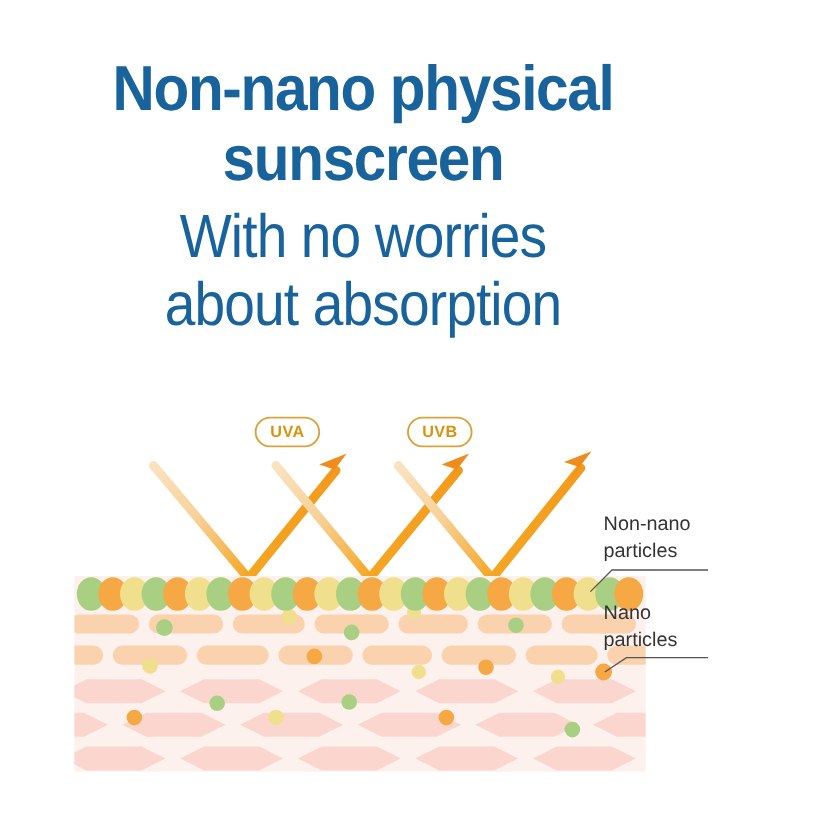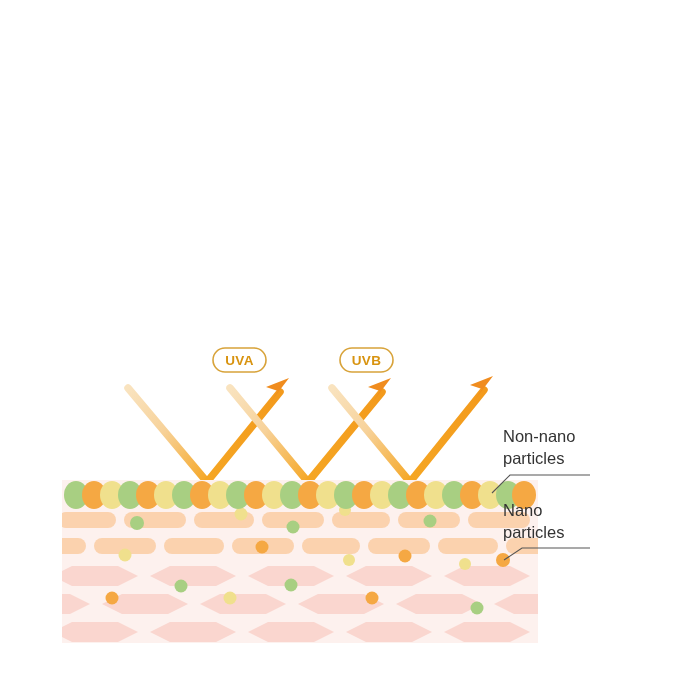--- a/index.html
+++ b/index.html
@@ -70,20 +70,26 @@
     font-size: 16.5px;
     font-weight: 400;
     fill: #333333;
   }
 </style>
 </head>
 <body>
 
 <div id="stage">
 
+  <div class="headline-block">
+    <div class="title-line">Non-nano physical</div>
+    <div class="title-line">sunscreen</div>
+    <div class="subtitle-line sub-1">With no worries</div>
+    <div class="subtitle-line">about absorption</div>
+  </div>
 
   <div class="diagram">
     <svg width="679" height="349" viewBox="0 0 679 349" xmlns="http://www.w3.org/2000/svg">
       <defs>
 
         <linearGradient id="gradIn" x1="0" y1="0" x2="1" y2="1">
           <stop offset="0%" stop-color="#f9e3bf"></stop>
           <stop offset="45%" stop-color="#f7d29a"></stop>
           <stop offset="100%" stop-color="#f5a623"></stop>
         </linearGradient>

